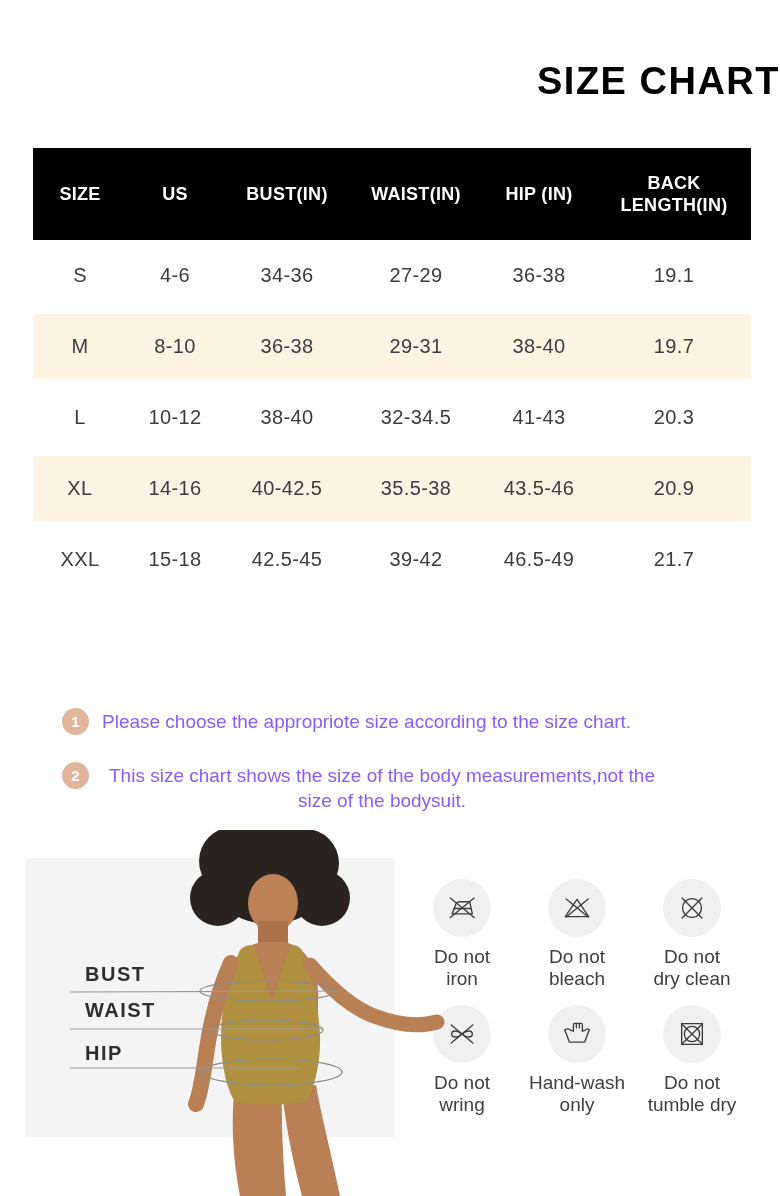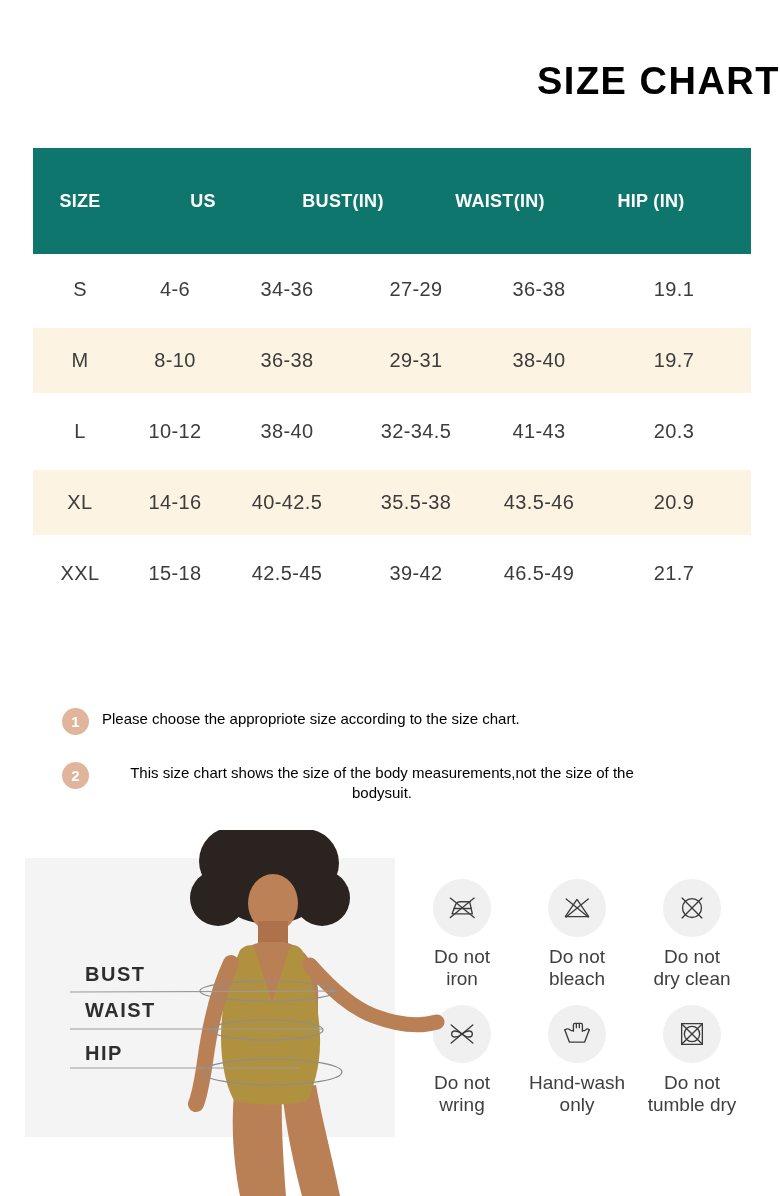--- a/index.html
+++ b/index.html
@@ -22,23 +22,22 @@
   }
 
   
   .size-table { left:33px; top:148px; width:718px; }
   .grid-row {
     display:grid;
     grid-template-columns:94px 96px 128px 130px 116px 154px;
     align-items:center;
   }
   .thead {
-    height:106px;
-    background:#0f766e;
-    gap:28px;
+    height:92px;
+    background:#000000;
   }
   .thead .cell {
     color:#ffffff; font-weight:700; font-size:18px;
     text-align:center; line-height:1.25; letter-spacing:0.3px;
   }
   .hdr-wrap { display:inline-block; max-width:112px; }
   .trow { height:71px; background:#ffffff; }
   .trow.alt {
     background:#fdf3e2;
     border-top:3px solid #ffffff;
@@ -53,21 +52,21 @@
   .note-1 { top:708px; }
   .note-2 { top:762px; }
   .badge {
     flex:0 0 27px; width:27px; height:27px; border-radius:50%;
     background:#e1b59c; color:#ffffff;
     font-size:15px; font-weight:700;
     display:flex; align-items:center; justify-content:center;
     margin-right:13px;
   }
   .note-text {
-    font-size:15px; color:#000000; line-height:1.34; padding-top:1px;
+    font-size:19px; color:#8b5cf6; line-height:1.34; padding-top:1px;
   }
   .note-2 .note-text { max-width:560px;text-align:center; }
 
   
   .panel { left:25px; top:858px; width:370px; height:279px; background:#f4f4f4; }
   .model-svg { left:0; top:830px; width:780px; height:366px; pointer-events:none; z-index:2; }
   .meas-label {
     left:85px; z-index:3;
     font-size:20px; font-weight:700; letter-spacing:1.5px; color:#2e2e2e;
   }

